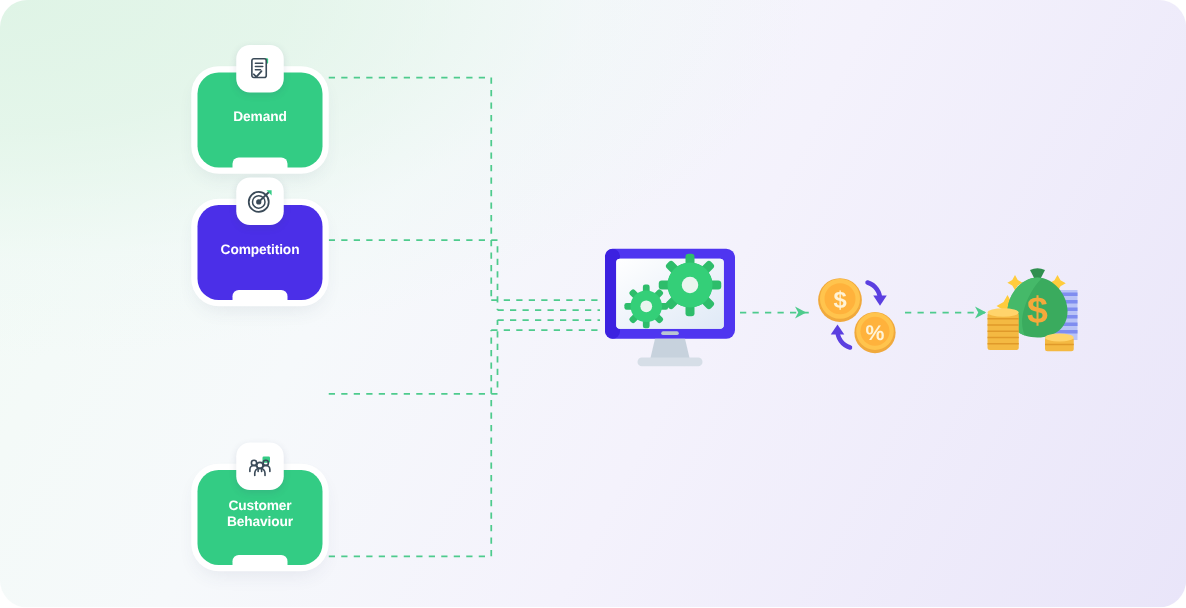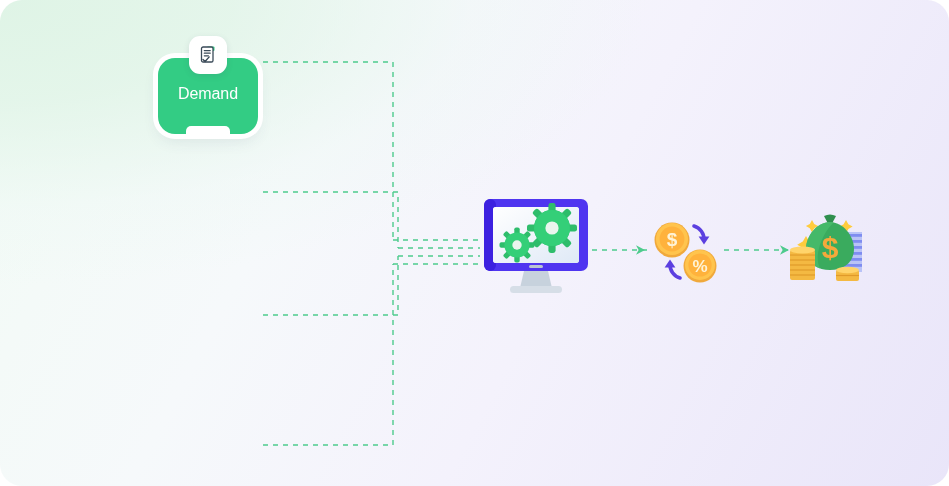--- a/index.html
+++ b/index.html
@@ -21,21 +21,21 @@
     box-shadow:0 0 0 5px #ffffff, 0 7px 15px rgba(60,70,110,0.10);
     display:flex;align-items:center;justify-content:center;
   }
   .card .notch{
     position:absolute;left:50%;transform:translateX(-50%);
     bottom:-1px;width:44px;height:9px;background:#ffffff;
     border-top-left-radius:5px;border-top-right-radius:5px;
   }
   .card-label{
     position:relative;z-index:2;text-align:center;line-height:1.14;
-    font-weight:normal;font-size:16px;letter-spacing:-0.1px;padding:0 5px;
+    font-weight:bold;font-size:11px;letter-spacing:-0.1px;padding:0 5px;
     margin-top:-4px;
   }
   .badge{
     position:absolute;left:50%;transform:translateX(-50%);top:-22px;
     width:38px;height:38px;border-radius:11px;background:#ffffff;
     box-shadow:0 2px 6px rgba(60,70,110,0.13);
     display:flex;align-items:center;justify-content:center;z-index:3;
   }
   .badge svg{display:block;}
 
@@ -83,22 +83,55 @@
           <line x1="8.3" y1="10.2" x2="14.2" y2="10.2"></line>
           <line x1="8.3" y1="12.8" x2="12.4" y2="12.8"></line>
         </g>
         <path d="M7 16.4 L9.1 18.5 L13.2 13.9" fill="none" stroke="#3a4a58" stroke-width="1.4" stroke-linecap="round" stroke-linejoin="round"></path>
       </svg>
     </div>
     <div class="notch"></div>
     <div class="card-label" style="color:#ffffff;">Demand</div>
   </div>
 
-
-
+  <div class="card" style="left:158px;top:164px;background:#4b2fe8;">
+    <div class="badge">
+      <svg width="24" height="24" viewBox="0 0 24 24">
+        <circle cx="11" cy="12.5" r="8" fill="#ffffff" stroke="#3a4a58" stroke-width="1.4"></circle>
+        <circle cx="11" cy="12.5" r="5" fill="none" stroke="#3a4a58" stroke-width="1.2"></circle>
+        <circle cx="11" cy="12.5" r="2.1" fill="#3a4a58"></circle>
+        <path d="M11 12.5 L19.2 4.6" stroke="#3a4a58" stroke-width="1.5" stroke-linecap="round"></path>
+        <path d="M17.2 3.2 L21.3 3.2 L21.3 7.3 Z" fill="#35cc86"></path>
+      </svg>
+    </div>
+    <div class="notch"></div>
+    <div class="card-label" style="color:#ffffff;">Competition</div>
+  </div>
+
+
+  <div class="card" style="left:158px;top:376px;background:#33cc84;">
+    <div class="badge">
+      <svg width="24" height="24" viewBox="0 0 24 24">
+        <rect x="14" y="4.2" width="6" height="5" rx="1" fill="#35cc86"></rect>
+        <g fill="none" stroke="#3a4a58" stroke-width="1.3" stroke-linecap="round">
+          <circle cx="7.2" cy="9.3" r="2.1"></circle>
+          <path d="M3.9 16.2 v-1.6 a3.3 3.3 0 0 1 6.6 0 v1.6"></path>
+          <circle cx="16.6" cy="9.3" r="2.1"></circle>
+          <path d="M13.3 16.2 v-1.6 a3.3 3.3 0 0 1 6.6 0 v1.6"></path>
+          <circle cx="11.9" cy="11.4" r="2.5"></circle>
+          <path d="M7.8 19.4 v-1.9 a4.1 4.1 0 0 1 8.2 0 v1.9"></path>
+        </g>
+      </svg>
+    </div>
+    <div class="notch"></div>
+    <div class="card-label" style="color:#ffffff;">
+      <span>Customer</span><br>
+      <span>Behaviour</span>
+    </div>
+  </div>
 
   <div class="art" style="left:480px;top:196px;">
     <span class="lbl-hidden">computer-gears</span>
     <svg width="112" height="104" viewBox="0 0 112 104">
 
       <rect x="4" y="3" width="104" height="72" rx="7" fill="#4f35f0"></rect>
       <rect x="4" y="3" width="12" height="72" rx="6" fill="#3c21e0"></rect>
 
       <rect x="13" y="11" width="86" height="56" rx="3" fill="#eef3fb"></rect>
       <rect x="13" y="11" width="86" height="56" rx="3" fill="url(#scr)"></rect>

